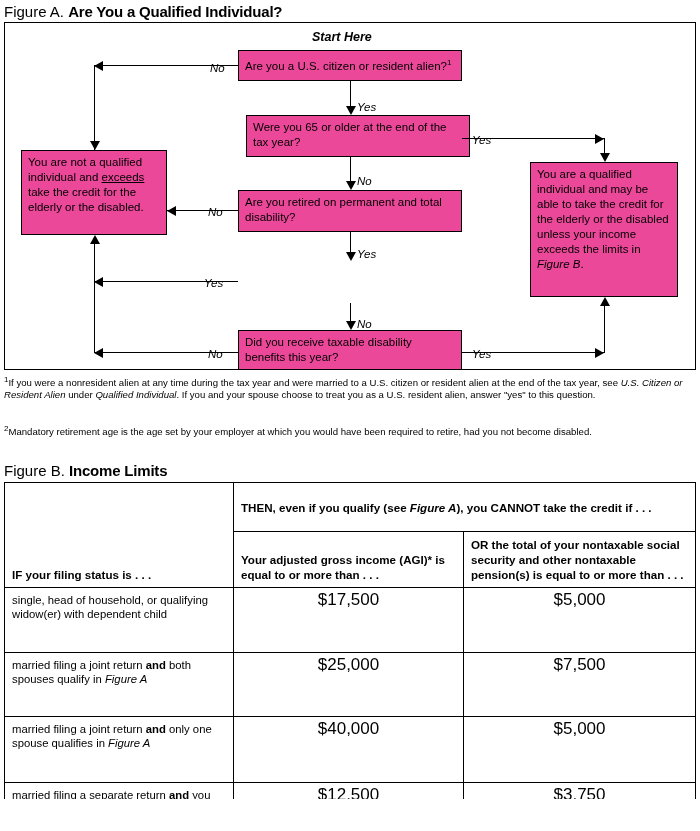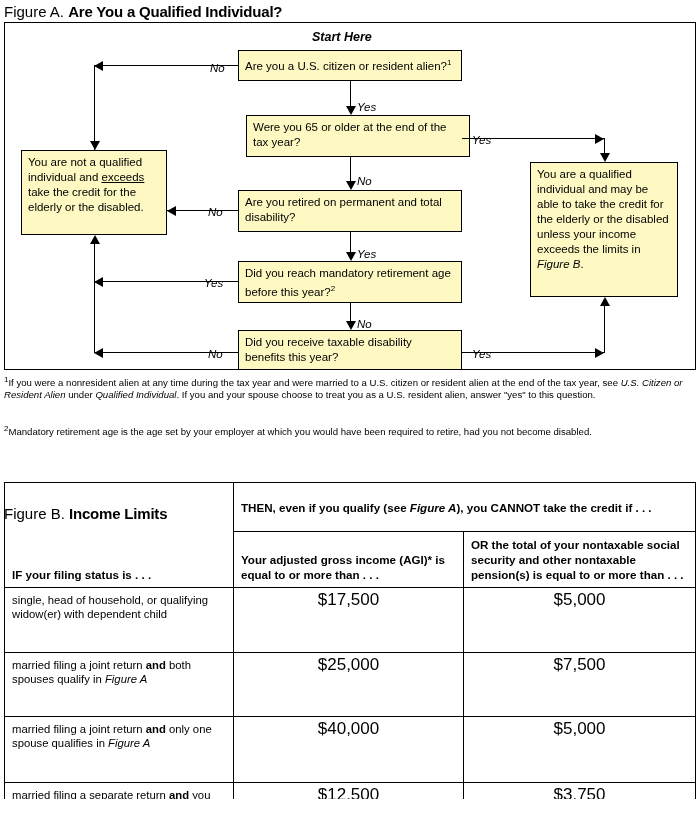--- a/index.html
+++ b/index.html
@@ -8,21 +8,21 @@
 
   
   .abs{position:absolute;box-sizing:border-box;}
   .ttl{font-size:15px;line-height:18px;white-space:nowrap;}
   .ttl .lbl{font-weight:400;}
   .ttl .nm{font-weight:bold;letter-spacing:-0.2px;}
 
   .frame{border:1.5px solid #000;background:#fff;}
 
   
-  .fbox{border:1.2px solid #000;background:#fef9c3;}
+  .fbox{border:1.2px solid #000;background:#ec4899;}
   .fbox .tx{font-size:11.5px;line-height:15px;padding:4px 6px;}
 
   .line-h{background:#000;height:1.2px;}
   .line-v{background:#000;width:1.2px;}
 
   .arw{width:0;height:0;position:absolute;}
   .arw-l{border-top:5px solid transparent;border-bottom:5px solid transparent;border-right:9px solid #000;}
   .arw-r{border-top:5px solid transparent;border-bottom:5px solid transparent;border-left:9px solid #000;}
   .arw-d{border-left:5px solid transparent;border-right:5px solid transparent;border-top:9px solid #000;}
   .arw-u{border-left:5px solid transparent;border-right:5px solid transparent;border-bottom:9px solid #000;}
@@ -63,23 +63,20 @@
   </div>
 
   <div class="abs fbox" style="left:246px;top:115px;width:224px;height:42px;">
     <div class="tx qbox">Were you 65 or older at the end of the tax year?</div>
   </div>
 
   <div class="abs fbox" style="left:238px;top:190px;width:224px;height:42px;">
     <div class="tx qbox">Are you retired on permanent and total disability?</div>
   </div>
 
-  <div class="abs fbox" style="left:238px;top:261px;width:224px;height:42px;">
-    <div class="tx"><span>Did you reach mandatory retirement age before this year?</span><span class="sup">2</span></div>
-  </div>
 
   <div class="abs fbox" style="left:238px;top:330px;width:224px;height:40px;">
     <div class="tx qbox">Did you receive taxable disability benefits this year?</div>
   </div>
 
   <div class="abs fbox" style="left:21px;top:150px;width:146px;height:85px;">
     <div class="tx qbox"><span>You are not a </span><span>qualified individual and </span><u>exceeds</u><span> take the credit for the elderly or the disabled.</span></div>
   </div>
 
   <div class="abs fbox" style="left:530px;top:162px;width:148px;height:135px;">
@@ -135,21 +132,21 @@
   <div class="abs elbl" style="left:472px;top:336px;">Yes</div>
 
   <div class="abs fn" style="left:4px;top:374px;width:692px;">
     <span class="sup">1</span><span>If you were a nonresident alien at any time during the tax year and were married to a U.S. citizen or resident alien at the end of the tax year, see </span><i>U.S. Citizen or Resident Alien</i><span> under </span><i>Qualified Individual</i><span>. If you and your spouse choose to treat you as a U.S. resident alien, answer "yes" to this question.</span>
   </div>
 
   <div class="abs fn" style="left:4px;top:423px;width:692px;">
     <span class="sup">2</span><span>Mandatory retirement age is the age set by your employer at which you would have been required to retire, had you not become disabled.</span>
   </div>
 
-  <div class="abs ttl" style="left:4px;top:462px;margin-top:43px;">
+  <div class="abs ttl" style="left:4px;top:462px;">
     <span class="lbl">Figure B.</span>
     <span class="nm">Income Limits</span>
   </div>
 
   <div class="abs" style="left:4px;top:482px;width:692px;height:326px;">
     <table class="tbl">
       <colgroup>
           <col style="width:229px">
           <col style="width:230px">
           <col>

